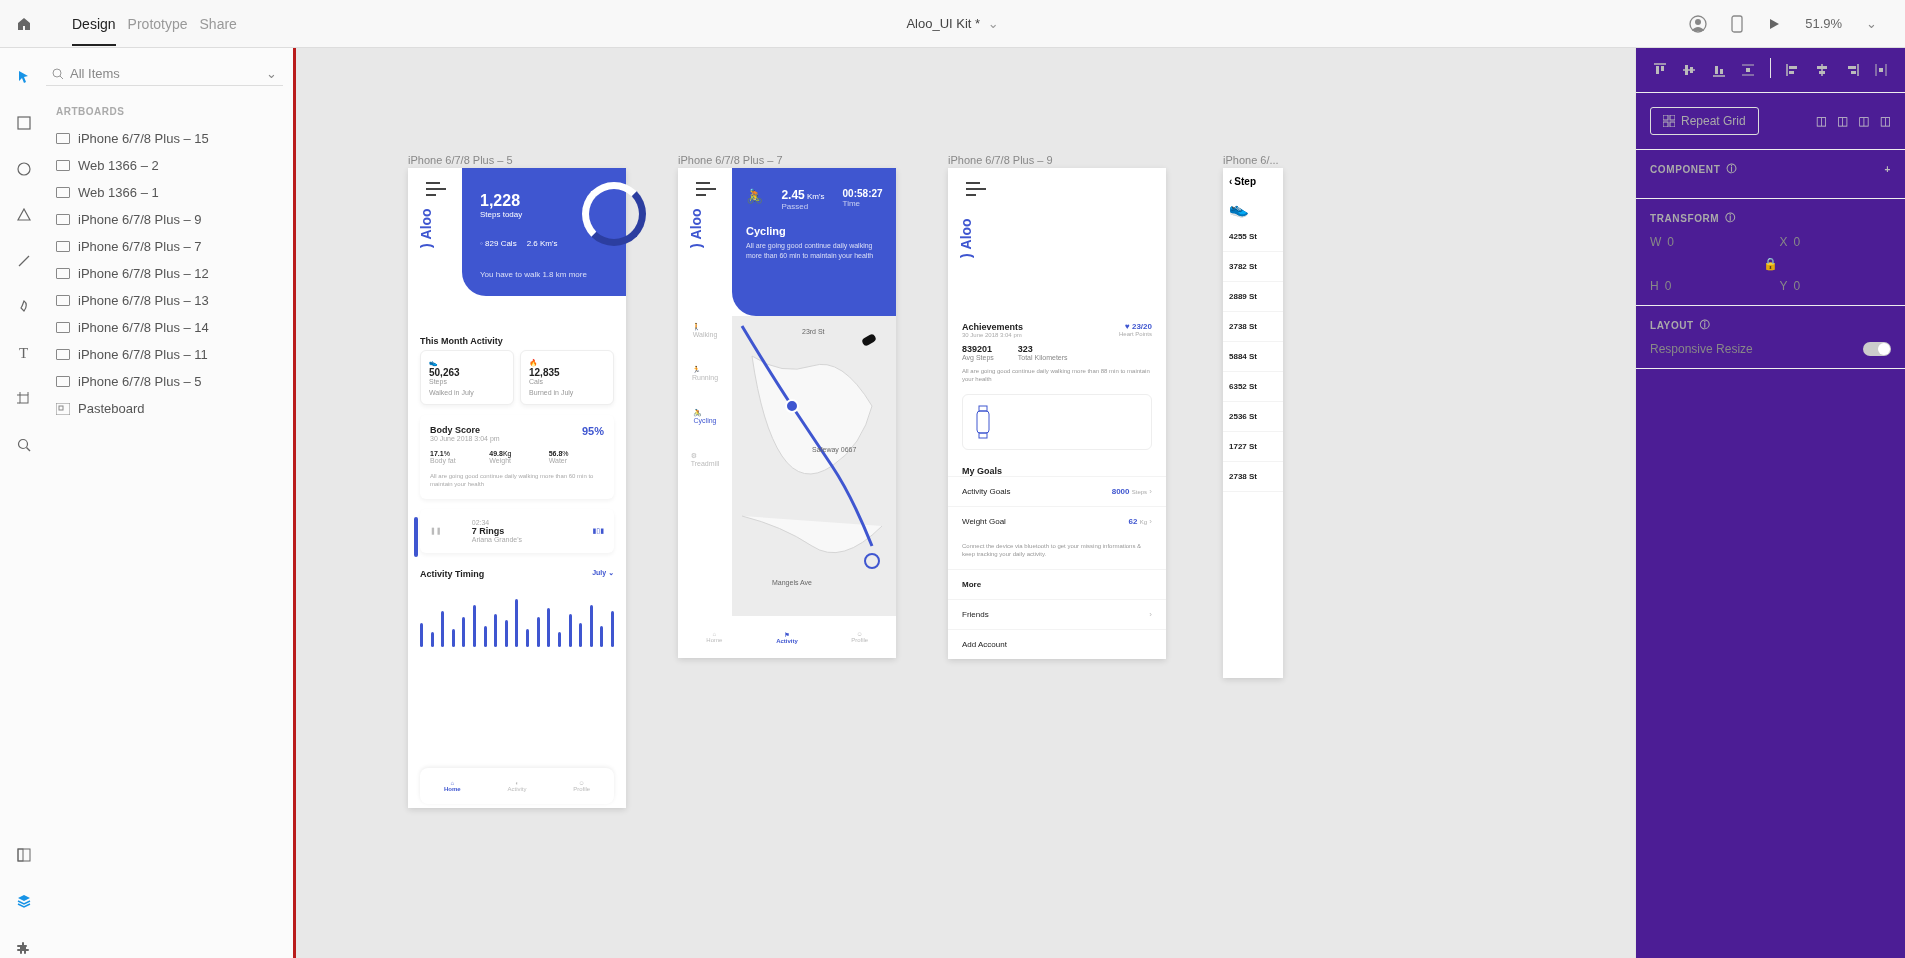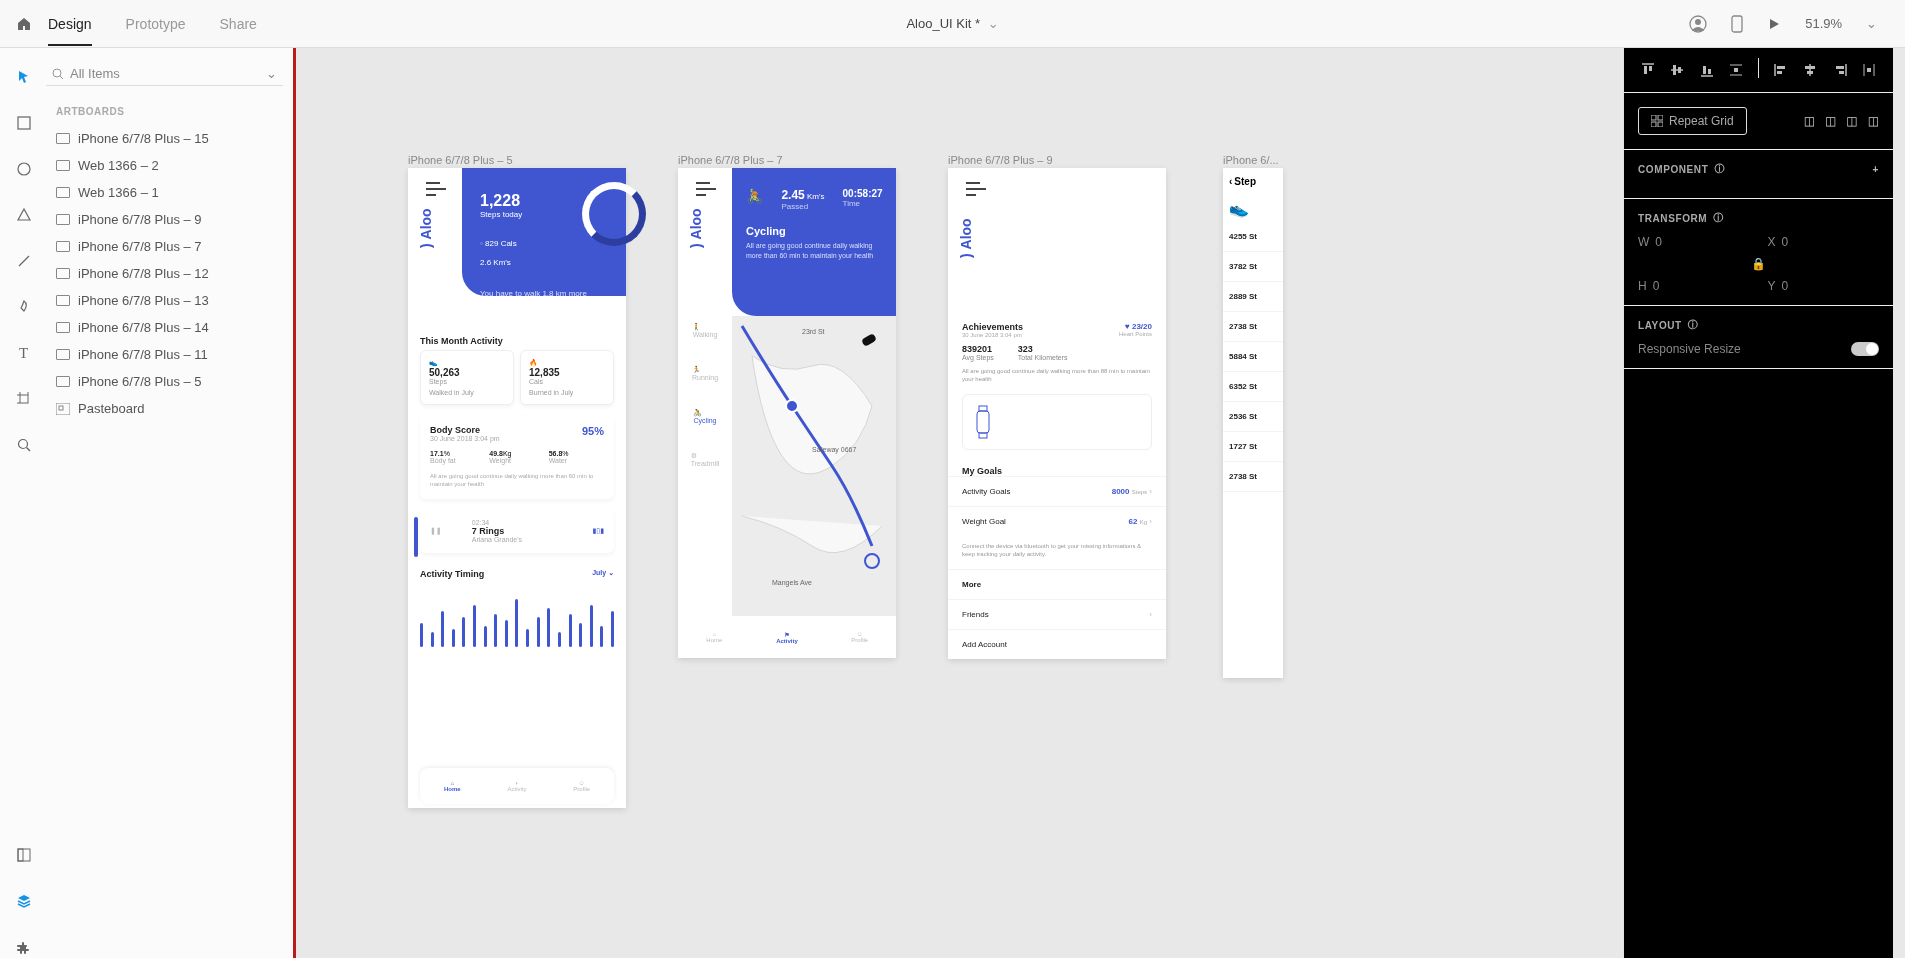--- a/index.html
+++ b/index.html
@@ -1,41 +1,41 @@
 <!DOCTYPE html>
 <html><head>
 <meta charset="utf-8">
 <style>
 * { margin:0; padding:0; box-sizing:border-box; font-family:-apple-system,BlinkMacSystemFont,"Segoe UI",sans-serif; }
 body { width:1905px; height:958px; background:#e8e8e8; overflow:hidden; position:relative; }
 
 
 .topbar { position:absolute; top:0; left:0; right:0; height:48px; background:#f8f8f8; border-bottom:1px solid #ddd; display:flex; align-items:center; }
 .topbar .home { width:48px; height:48px; display:flex; align-items:center; justify-content:center; color:#666; }
-.topbar .tabs { display:flex; gap:34px; font-size:14px; color:#999; }
+.topbar .tabs { display:flex; gap:12px; margin-left:24px; font-size:14px; color:#999; }
 .topbar .tabs .tab.active { color:#222; border-bottom:2px solid #222; padding-bottom:12px; margin-bottom:-14px; font-weight:500; }
 .topbar .doc { position:absolute; left:50%; transform:translateX(-50%); font-size:13px; color:#444; }
 .topbar .right { margin-left:auto; display:flex; align-items:center; gap:24px; padding-right:28px; color:#666; font-size:13px; }
 
 
 .lefttool { position:absolute; left:0; top:48px; bottom:0; width:48px; background:#fbfbfb; border-right:1px solid #e2e2e2; display:flex; flex-direction:column; align-items:center; padding-top:18px; gap:24px; color:#666; }
 .lefttool .tool { width:22px; height:22px; display:flex; align-items:center; justify-content:center; }
 .lefttool .tool.active { color:#1793e6; }
 .lefttool .spacer { flex:1; }
 
 
 .leftpanel { position:absolute; left:36px; top:48px; bottom:0; width:260px; background:#fbfbfb; border-right:3px solid #b91c1c; padding:14px 10px; font-size:13px; color:#555; }
 .leftpanel .search { display:flex; align-items:center; gap:6px; padding:4px 6px; border-bottom:1px solid #ddd; color:#888; }
 .leftpanel .search .chev { margin-left:auto; color:#888; }
 .leftpanel .hdr { font-size:10px; letter-spacing:.5px; color:#aaa; margin:20px 0 8px 10px; font-weight:600; }
 .leftpanel .ab { display:flex; align-items:center; gap:8px; padding:6px 10px; color:#555; }
 .leftpanel .ab .ic { width:14px; height:11px; border:1px solid #888; border-radius:1px; }
 
 
-.rightpanel { position:absolute; right:12px; top:48px; bottom:0; width:270px; background:#000000; border-left:1px solid #e2e2e2; font-size:12px; color:#888; }
+.rightpanel { position:absolute; right:0; top:48px; bottom:0; width:270px; background:#4c1d95; border-left:1px solid #e2e2e2; font-size:12px; color:#888; }
 .rightpanel .row { display:flex; align-items:center; padding:14px 14px; border-bottom:1px solid #eee; gap:10px; }
 .rightpanel .align-row { display:flex; gap:6px; padding:10px 12px; border-bottom:1px solid #eee; }
 .rightpanel .align-row .a { width:24px; height:24px; display:flex; align-items:center; justify-content:center; color:#bbb; }
 .rightpanel .rg-btn { border:1px solid #ddd; padding:6px 12px; border-radius:3px; font-size:12px; color:#aaa; display:flex; gap:6px; align-items:center; }
 .rightpanel .sect { padding:12px 14px; border-bottom:1px solid #eee; }
 .rightpanel .sect-t { font-size:10px; letter-spacing:.6px; color:#aaa; font-weight:600; margin-bottom:10px; display:flex; align-items:center; gap:6px; }
 .rightpanel .tf { display:grid; grid-template-columns:1fr 1fr; gap:8px 18px; font-size:12px; color:#888; }
 .rightpanel .tf div { display:flex; align-items:center; gap:6px; }
 .rightpanel .toggle { width:28px; height:14px; background:#ccc; border-radius:7px; position:relative; margin-left:auto; }
 .rightpanel .toggle::after { content:''; position:absolute; right:1px; top:1px; width:12px; height:12px; background:#fff; border-radius:50%; }
@@ -278,21 +278,21 @@
   <div class="art-label" style="left:370px;top:106px;">iPhone 6/7/8 Plus – 7</div>
   <div class="art-label" style="left:640px;top:106px;">iPhone 6/7/8 Plus – 9</div>
   <div class="art-label" style="left:915px;top:106px;">iPhone 6/...</div>
 
   <div class="artboard ab5">
     <div class="menu-ic"></div>
     <div class="aloo"><span>)</span> <span>Aloo</span></div>
     <div class="ab5-top ph-hdr">
       <div class="big">1,228</div>
       <div>Steps today</div>
-      <div style="margin-top:20px;display:flex;gap:10px;flex-direction:column;">
+      <div style="margin-top:20px;display:flex;gap:10px;">
         <div><span style="opacity:.6;">◦ </span><span>829 Cals</span></div>
         <div>2.6 Km's</div>
       </div>
       <div style="margin-top:22px;opacity:.8;">You have to walk 1.8 km more</div>
       <div class="ring"></div>
     </div>
     <div style="height:160px;"></div>
     <div class="sect-t">This Month Activity</div>
     <div class="cards">
       <div class="card">

